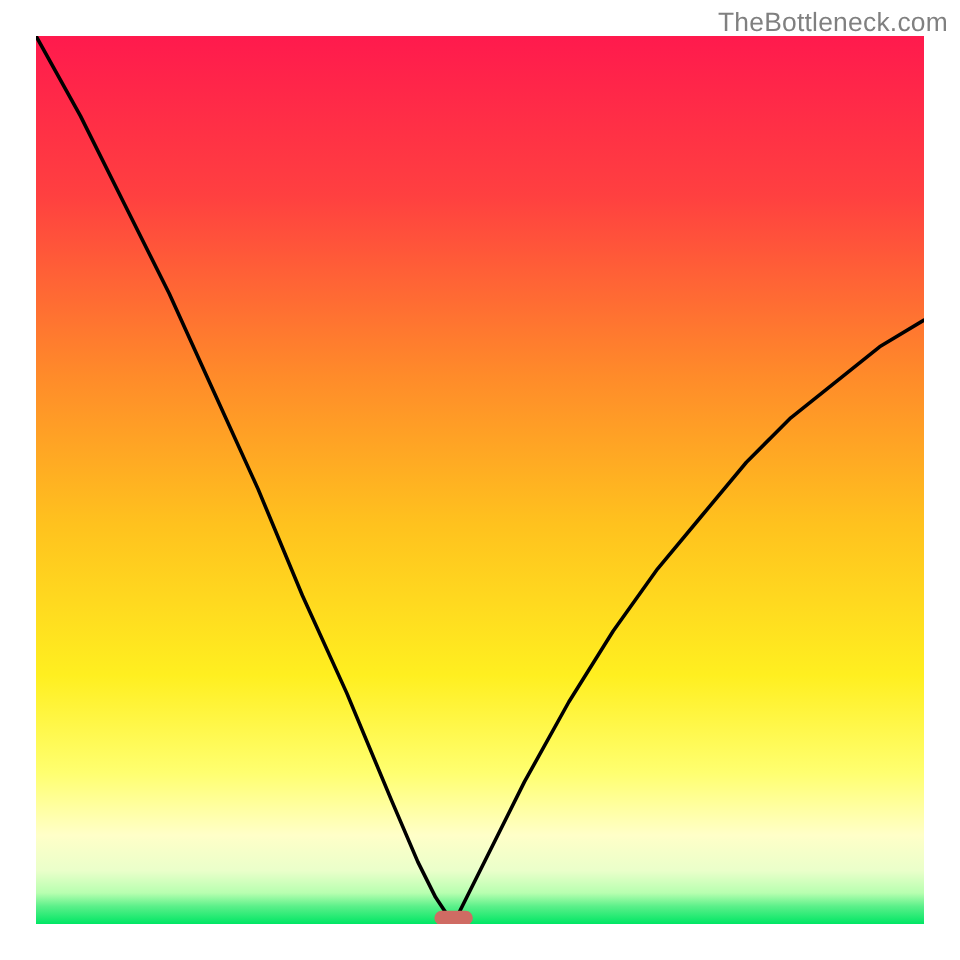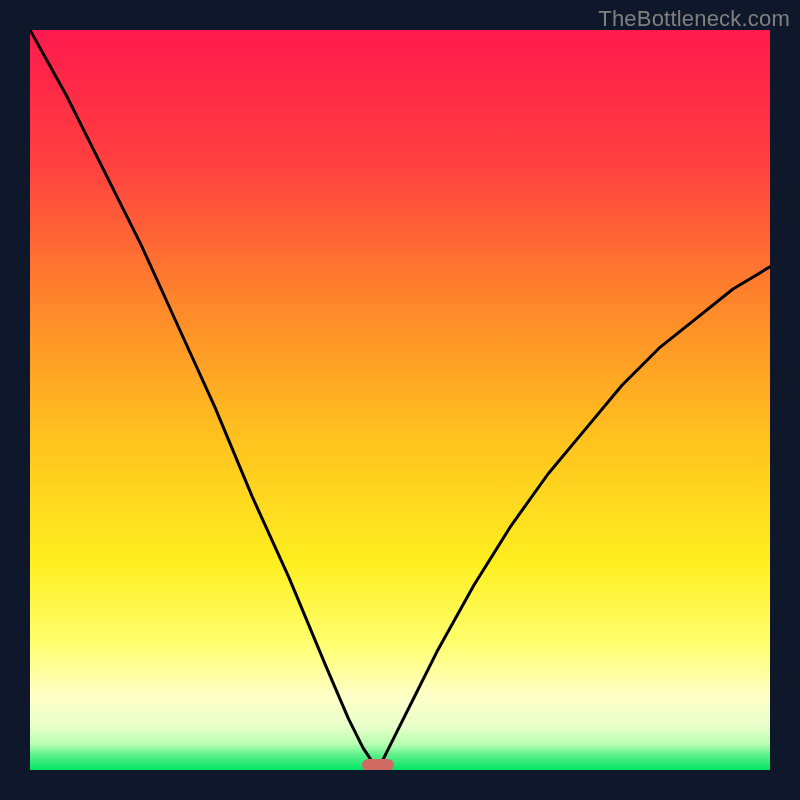--- a/index.html
+++ b/index.html
@@ -8,21 +8,21 @@
     width: 800px;
     height: 800px;
     overflow: hidden;
     background: #000;
     font-family: Arial, Helvetica, sans-serif;
   }
   .frame {
     position: absolute;
     left: 0; top: 0;
     width: 800px; height: 800px;
-    background: #0f172a;
+    background: #ffffff;
   }
   .plot {
     position: absolute;
     left: 30px;
     top: 30px;
     width: 740px;
     height: 740px;
     overflow: hidden;
   }
   .watermark {

